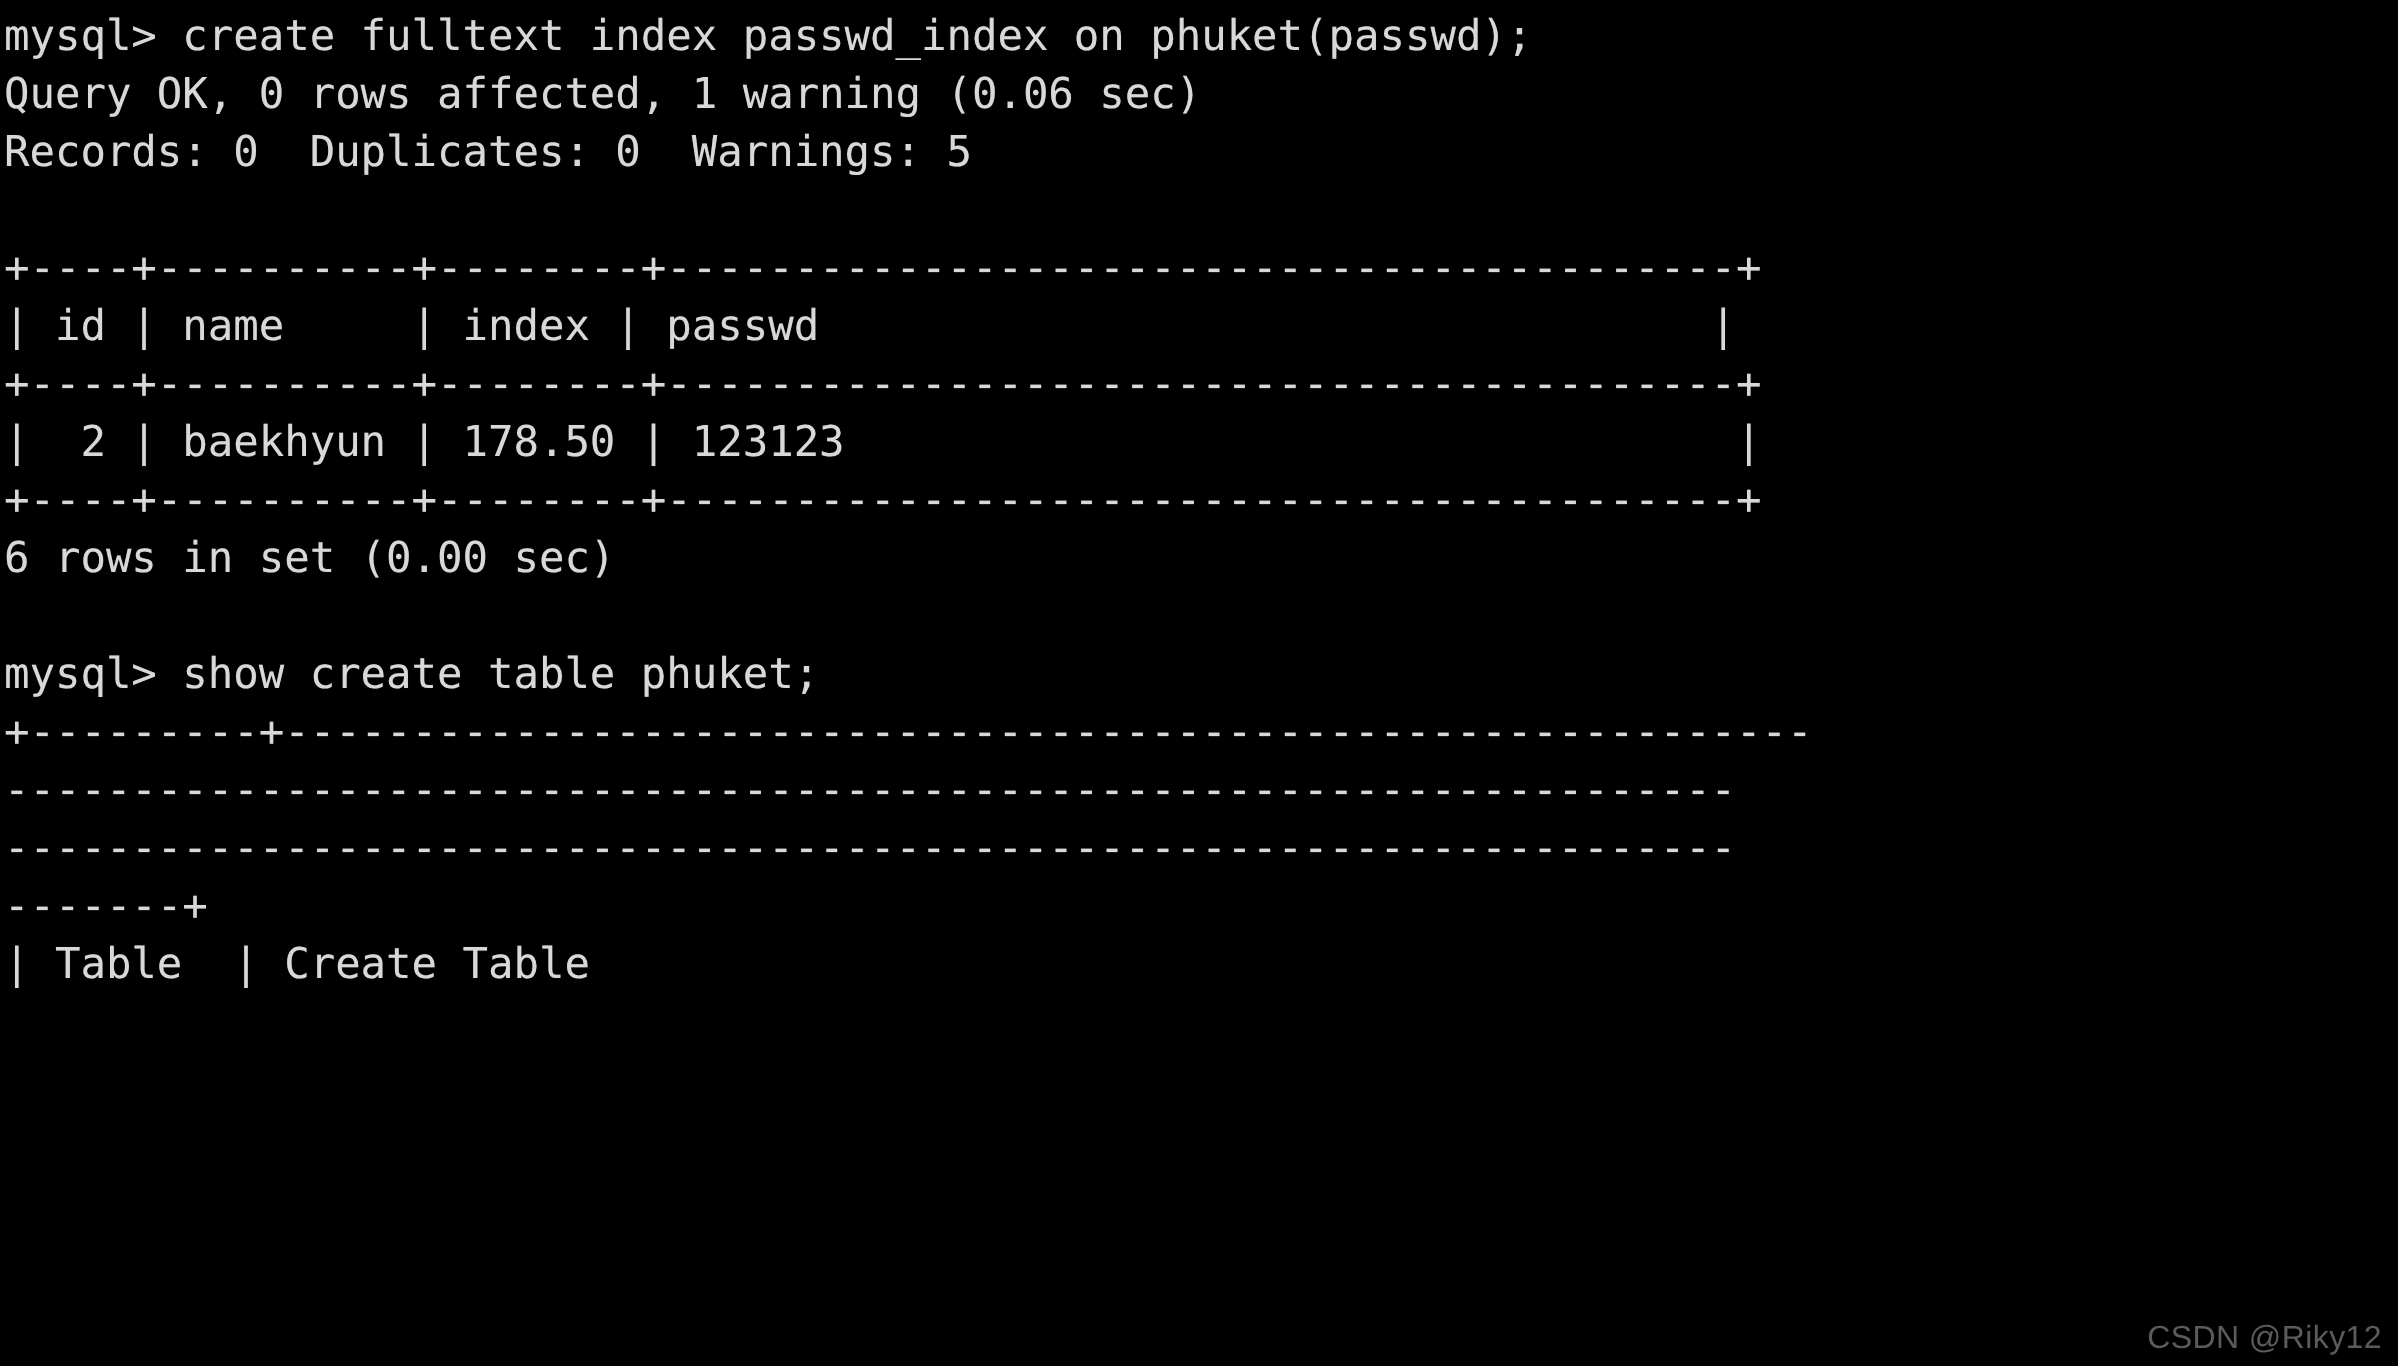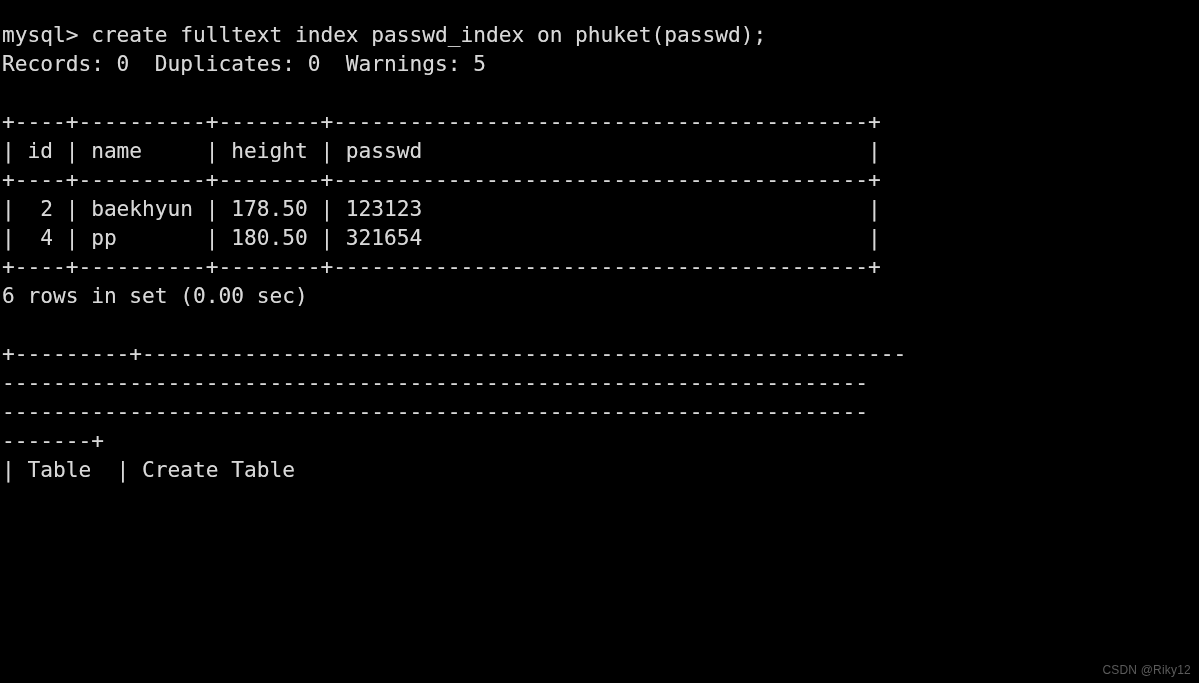--- a/index.html
+++ b/index.html
@@ -16,21 +16,21 @@
     font-family: "DejaVu Sans Mono", "Liberation Mono", monospace;
   }
   #terminal {
     position: absolute;
     left: 0;
     top: 0;
     width: 1199px;
     height: 683px;
     background: #000000;
     box-sizing: border-box;
-    padding: 20px 0 0 2px;
+    padding: 3px 0 0 2px;
     overflow: hidden;
   }
   .term-line {
     display: block;
     font-family: "DejaVu Sans Mono", "Liberation Mono", monospace;
     font-size: 21.2px;
     line-height: 29px;
     height: 29px;
     letter-spacing: -0.02px;
     color: #d8d8d8;
@@ -39,43 +39,44 @@
     -webkit-font-smoothing: antialiased;
   }
   .term-line.blank {
     color: transparent;
   }
   #watermark {
     position: absolute;
     right: 8px;
     bottom: 6px;
     font-family: "Liberation Sans", "DejaVu Sans", sans-serif;
-    font-size: 12px;
+    font-size: 16px;
     line-height: 14px;
     color: #5b5b5b;
     white-space: pre;
     letter-spacing: 0.2px;
   }
 </style>
 </head>
 <body>
 
 <div id="terminal">
   <div id="terminal-output">
       <div class="term-line">mysql&gt; create fulltext index passwd_index on phuket(passwd);</div>
+      <div class="term-line">Query OK, 0 rows affected, 1 warning (0.06 sec)</div>
       <div class="term-line">Records: 0  Duplicates: 0  Warnings: 5</div>
       <div class="term-line blank"></div>
       <div class="term-line">+----+----------+--------+------------------------------------------+</div>
-      <div class="term-line">| id | name     | height | passwd                                   |</div>
+      <div class="term-line">| id | name     | index | passwd                                   |</div>
       <div class="term-line">+----+----------+--------+------------------------------------------+</div>
       <div class="term-line">|  2 | baekhyun | 178.50 | 123123                                   |</div>
-      <div class="term-line">|  4 | pp       | 180.50 | 321654                                   |</div>
       <div class="term-line">+----+----------+--------+------------------------------------------+</div>
       <div class="term-line">6 rows in set (0.00 sec)</div>
       <div class="term-line blank"></div>
+      <div class="term-line">mysql&gt; show create table phuket;</div>
       <div class="term-line">+---------+------------------------------------------------------------</div>
       <div class="term-line">--------------------------------------------------------------------</div>
       <div class="term-line">--------------------------------------------------------------------</div>
       <div class="term-line">-------+</div>
       <div class="term-line">| Table  | Create Table</div>
     </div>
   <div id="watermark">CSDN @Riky12</div>
 </div>
 
 </body></html>

